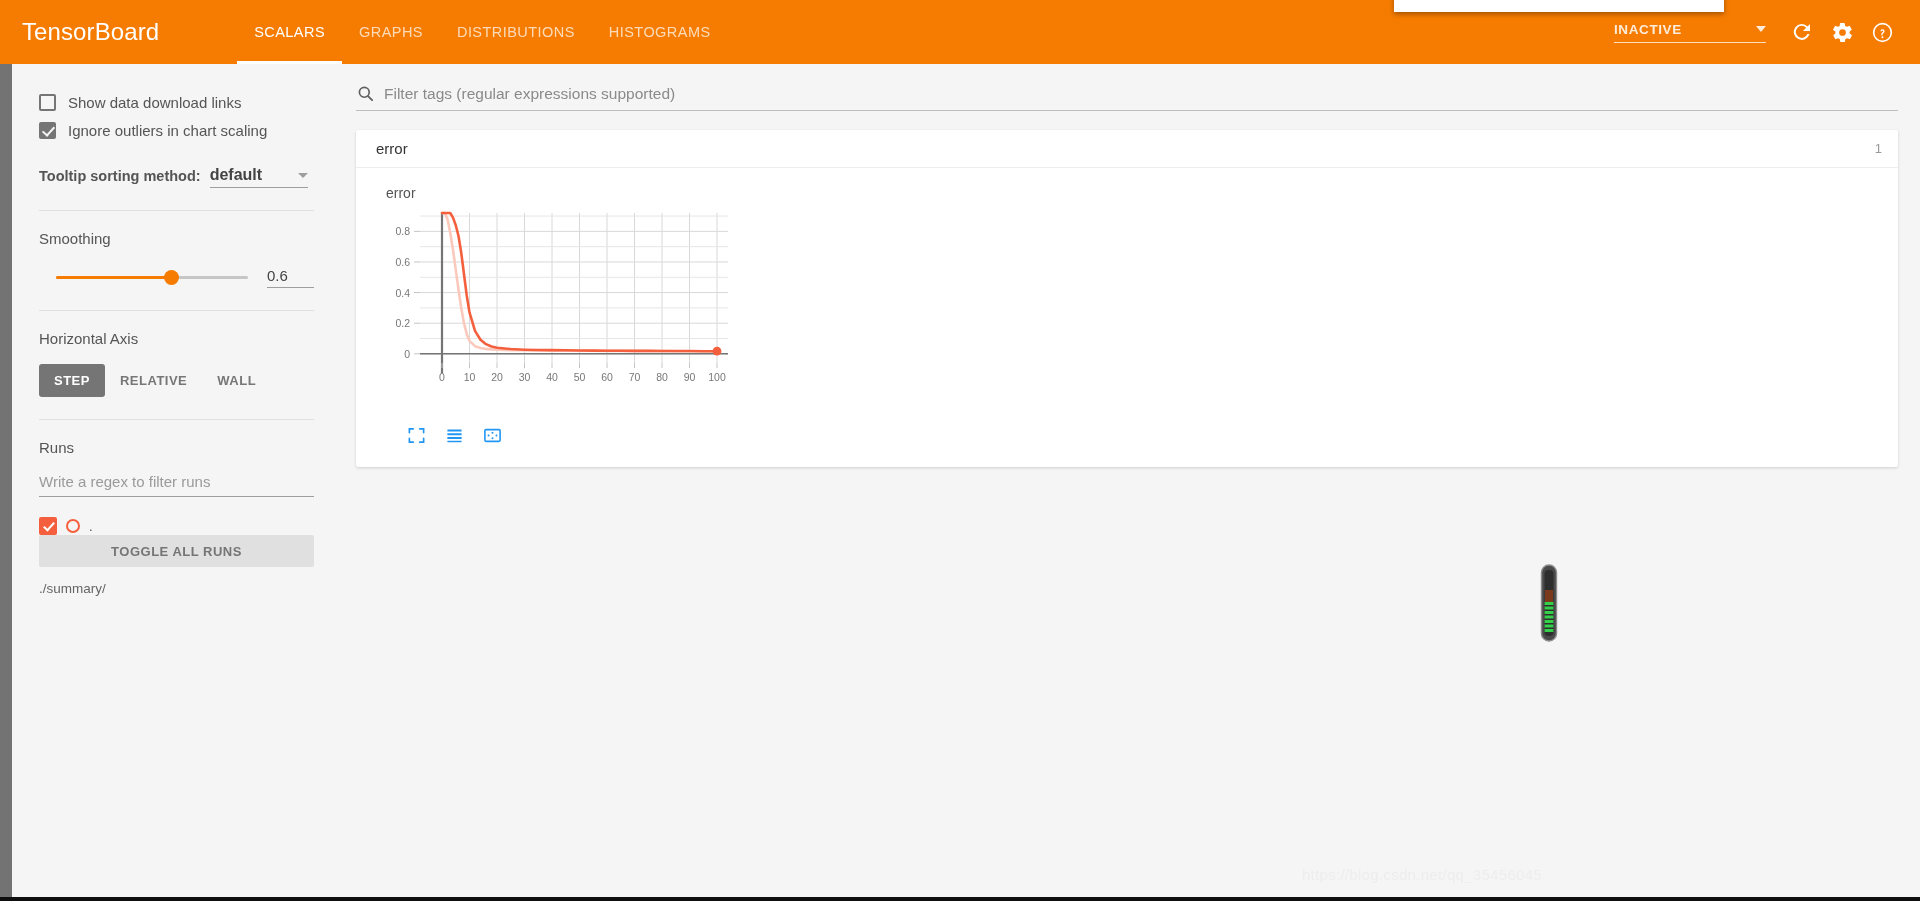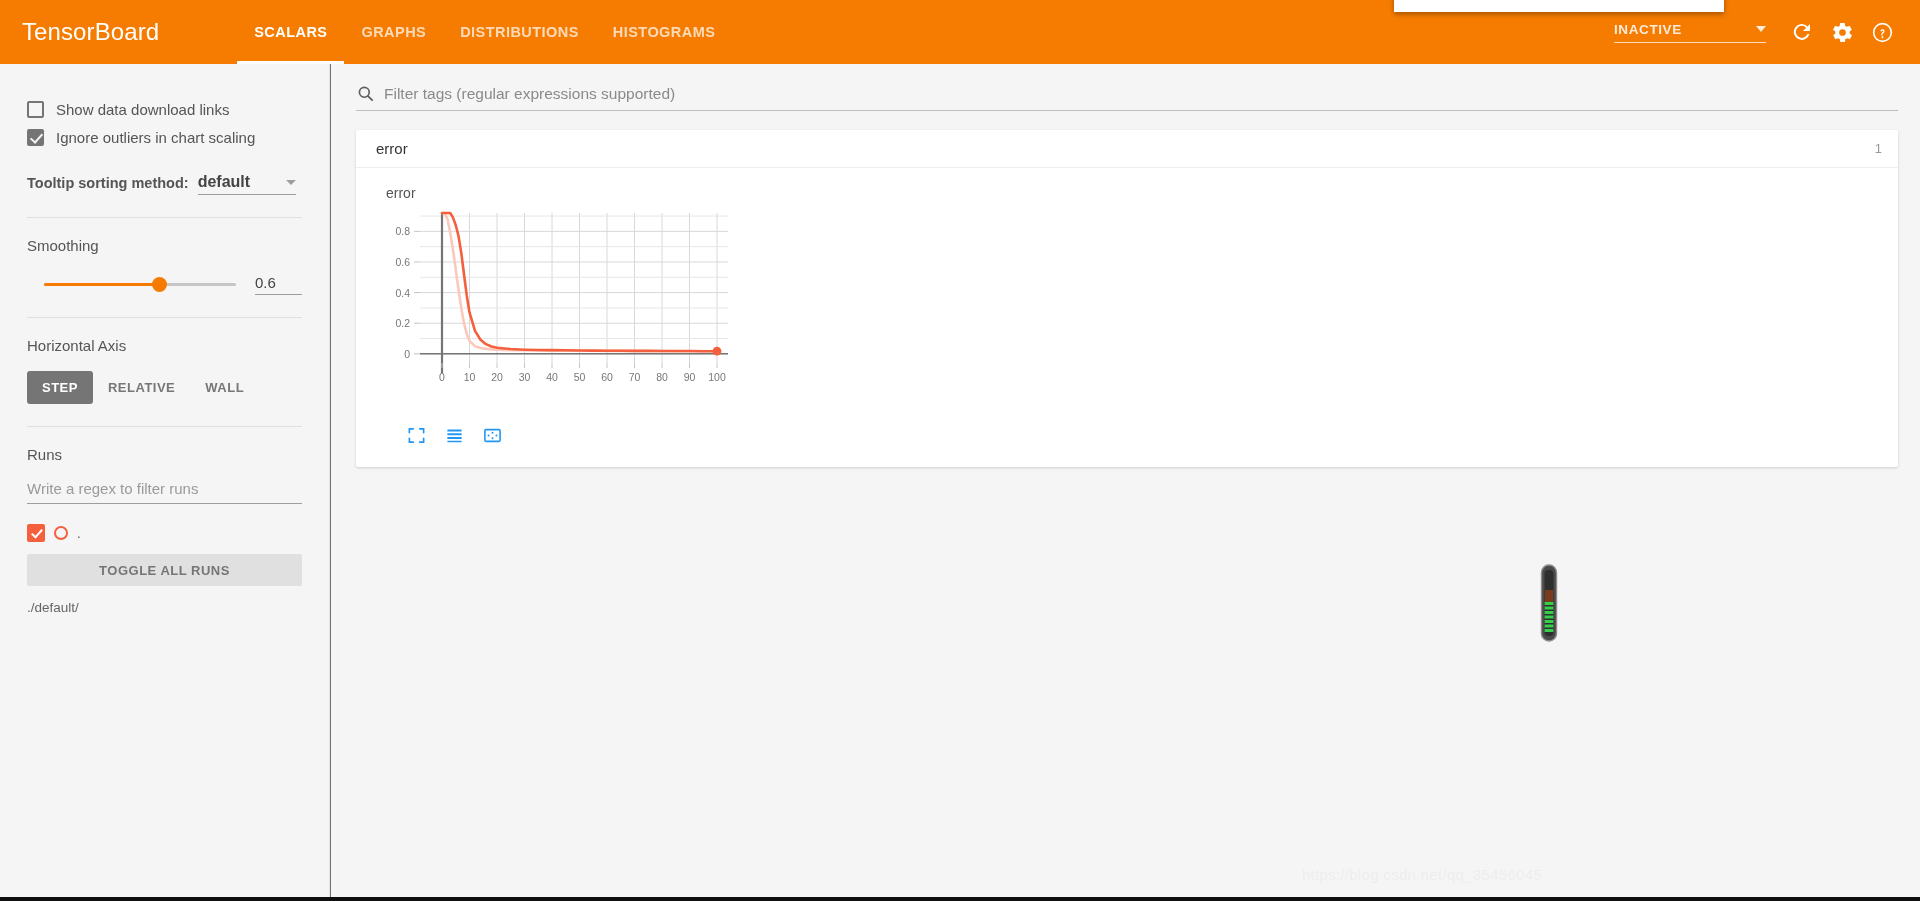--- a/index.html
+++ b/index.html
@@ -31,21 +31,21 @@
     white-space: nowrap;
   }
   .nav { display: flex; align-items: flex-end; height: 64px; margin-left: 78px; }
   .nav-item {
     position: relative;
     height: 64px;
     display: flex; align-items: center;
     padding: 0 17px;
     color: rgba(255,255,255,.72);
     font-size: 14.5px;
-    font-weight: bold;
+    font-weight: normal;
     letter-spacing: .45px;
     cursor: pointer;
     white-space: nowrap;
   }
   .nav-item.active { color: #ffffff; }
   .nav-item.active::after {
     content: "";
     position: absolute; left: 0; right: 0; bottom: 0;
     height: 3px; background: #ffffff;
   }
@@ -89,25 +89,25 @@
     top: -6px; right: 196px;
     width: 330px; height: 18px;
     background: #ffffff;
     box-shadow: 0 2px 5px rgba(0,0,0,.35);
     z-index: 30;
   }
 
   
   .sidebar {
     position: absolute;
-    top: 64px; left: 0;
+    top: 64px; left: 12px;
     width: 330px; height: 837px;
     background: #f5f5f5;
     border-right: 1px solid #e3e3e3;
-    padding: 12px 27px;
+    padding: 5px 27px;
     overflow: hidden;
   }
   .check-row {
     display: flex; align-items: center;
     height: 28px;
     margin-top: 0;
     cursor: pointer;
   }
   .check-row.first { margin-top: 19px; }
   .cbox {
@@ -231,21 +231,21 @@
   }
   .run-circle {
     width: 14px; height: 14px;
     border: 2px solid #f4603e;
     border-radius: 50%;
     margin-right: 9px;
     flex: none;
   }
   .run-name { font-size: 13px; color: #555; }
   .toggle-all {
-    margin-top: 12px;
+    margin-top: 0;
     height: 32px;
     background: #e0e0e0;
     border-radius: 2px;
     display: flex; align-items: center; justify-content: center;
     font-size: 13px; font-weight: bold; letter-spacing: .5px;
     color: #757575;
     cursor: pointer;
   }
   .run-path { margin-top: 14px; font-size: 13.5px; color: #666; }
 
@@ -415,21 +415,21 @@
     <div class="runs-filter">Write a regex to filter runs</div>
 
     <div class="run-row">
       <span class="run-cbox"></span>
       <span class="run-circle"></span>
       <span class="run-name">.</span>
     </div>
 
     <div class="toggle-all">TOGGLE ALL RUNS</div>
 
-    <div class="run-path">./default/</div>
+    <div class="run-path">./summary/</div>
   </div>
 
   <div class="main">
 
     <div class="filter-bar">
       <span class="search-ico">
         <svg width="19" height="19" viewBox="0 0 24 24">
           <circle cx="10.5" cy="10.5" r="6.2" fill="none" stroke="#5f5f5f" stroke-width="2.1"></circle>
           <line x1="15.2" y1="15.2" x2="20.4" y2="20.4" stroke="#5f5f5f" stroke-width="2.3" stroke-linecap="round"></line>
         </svg>

